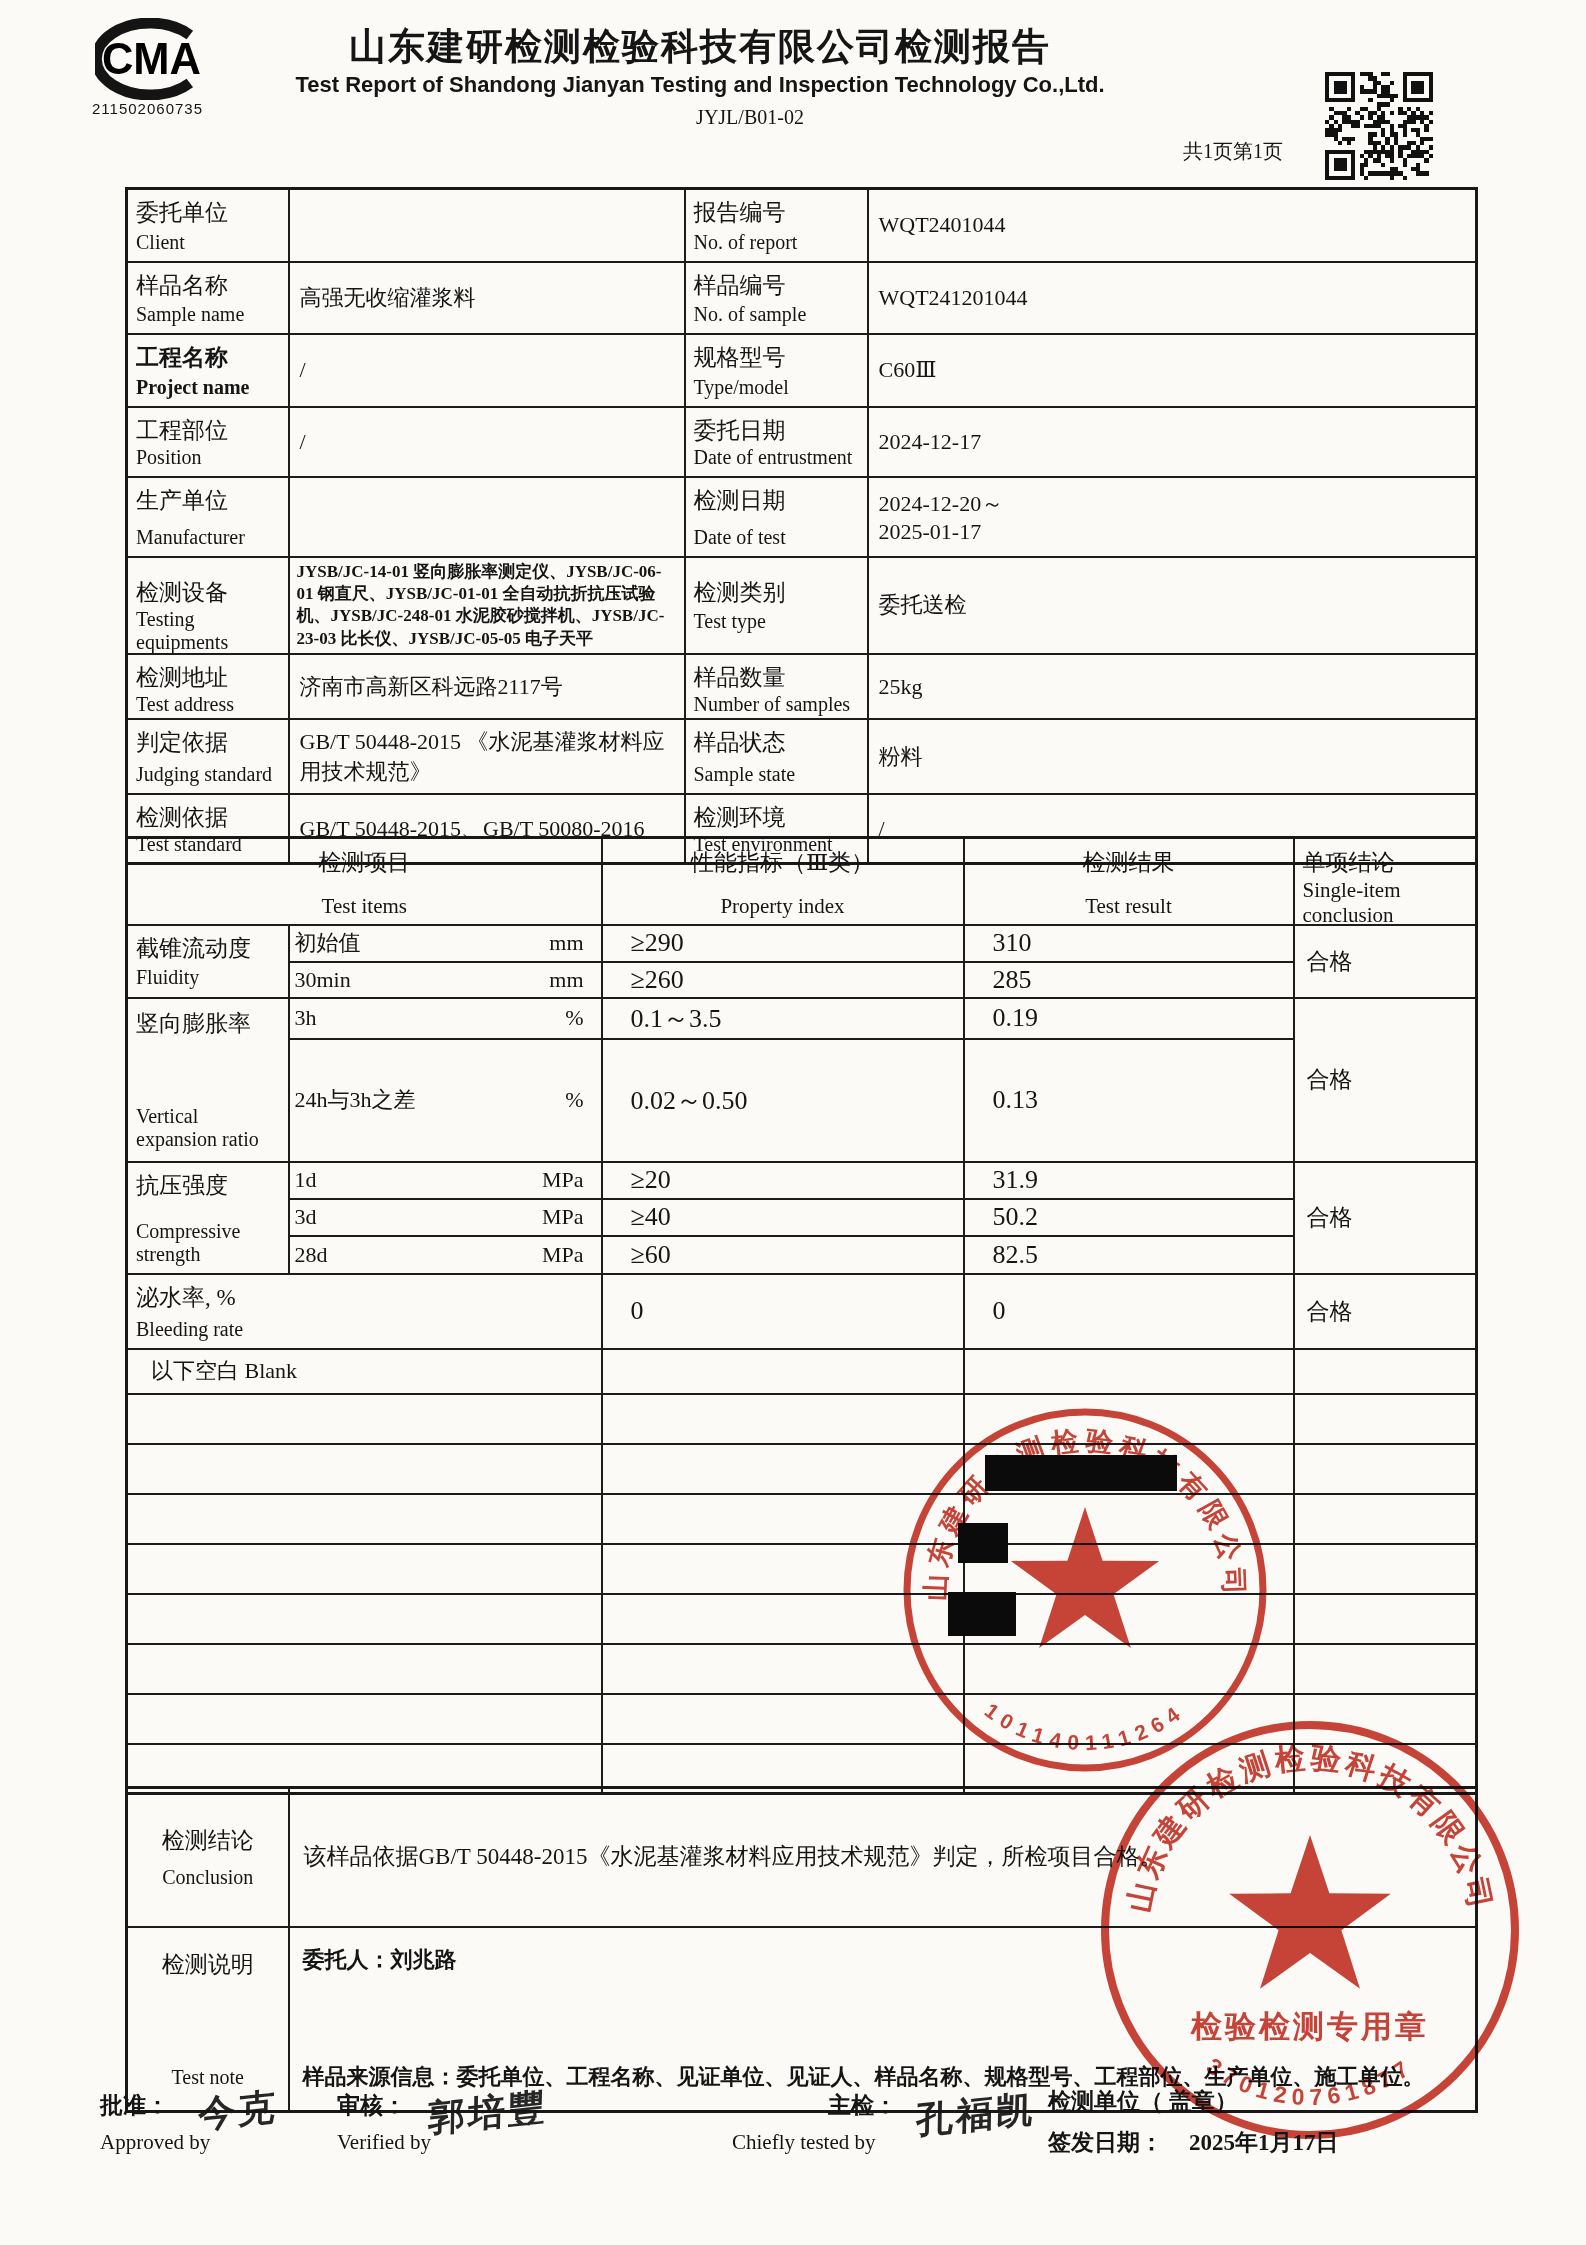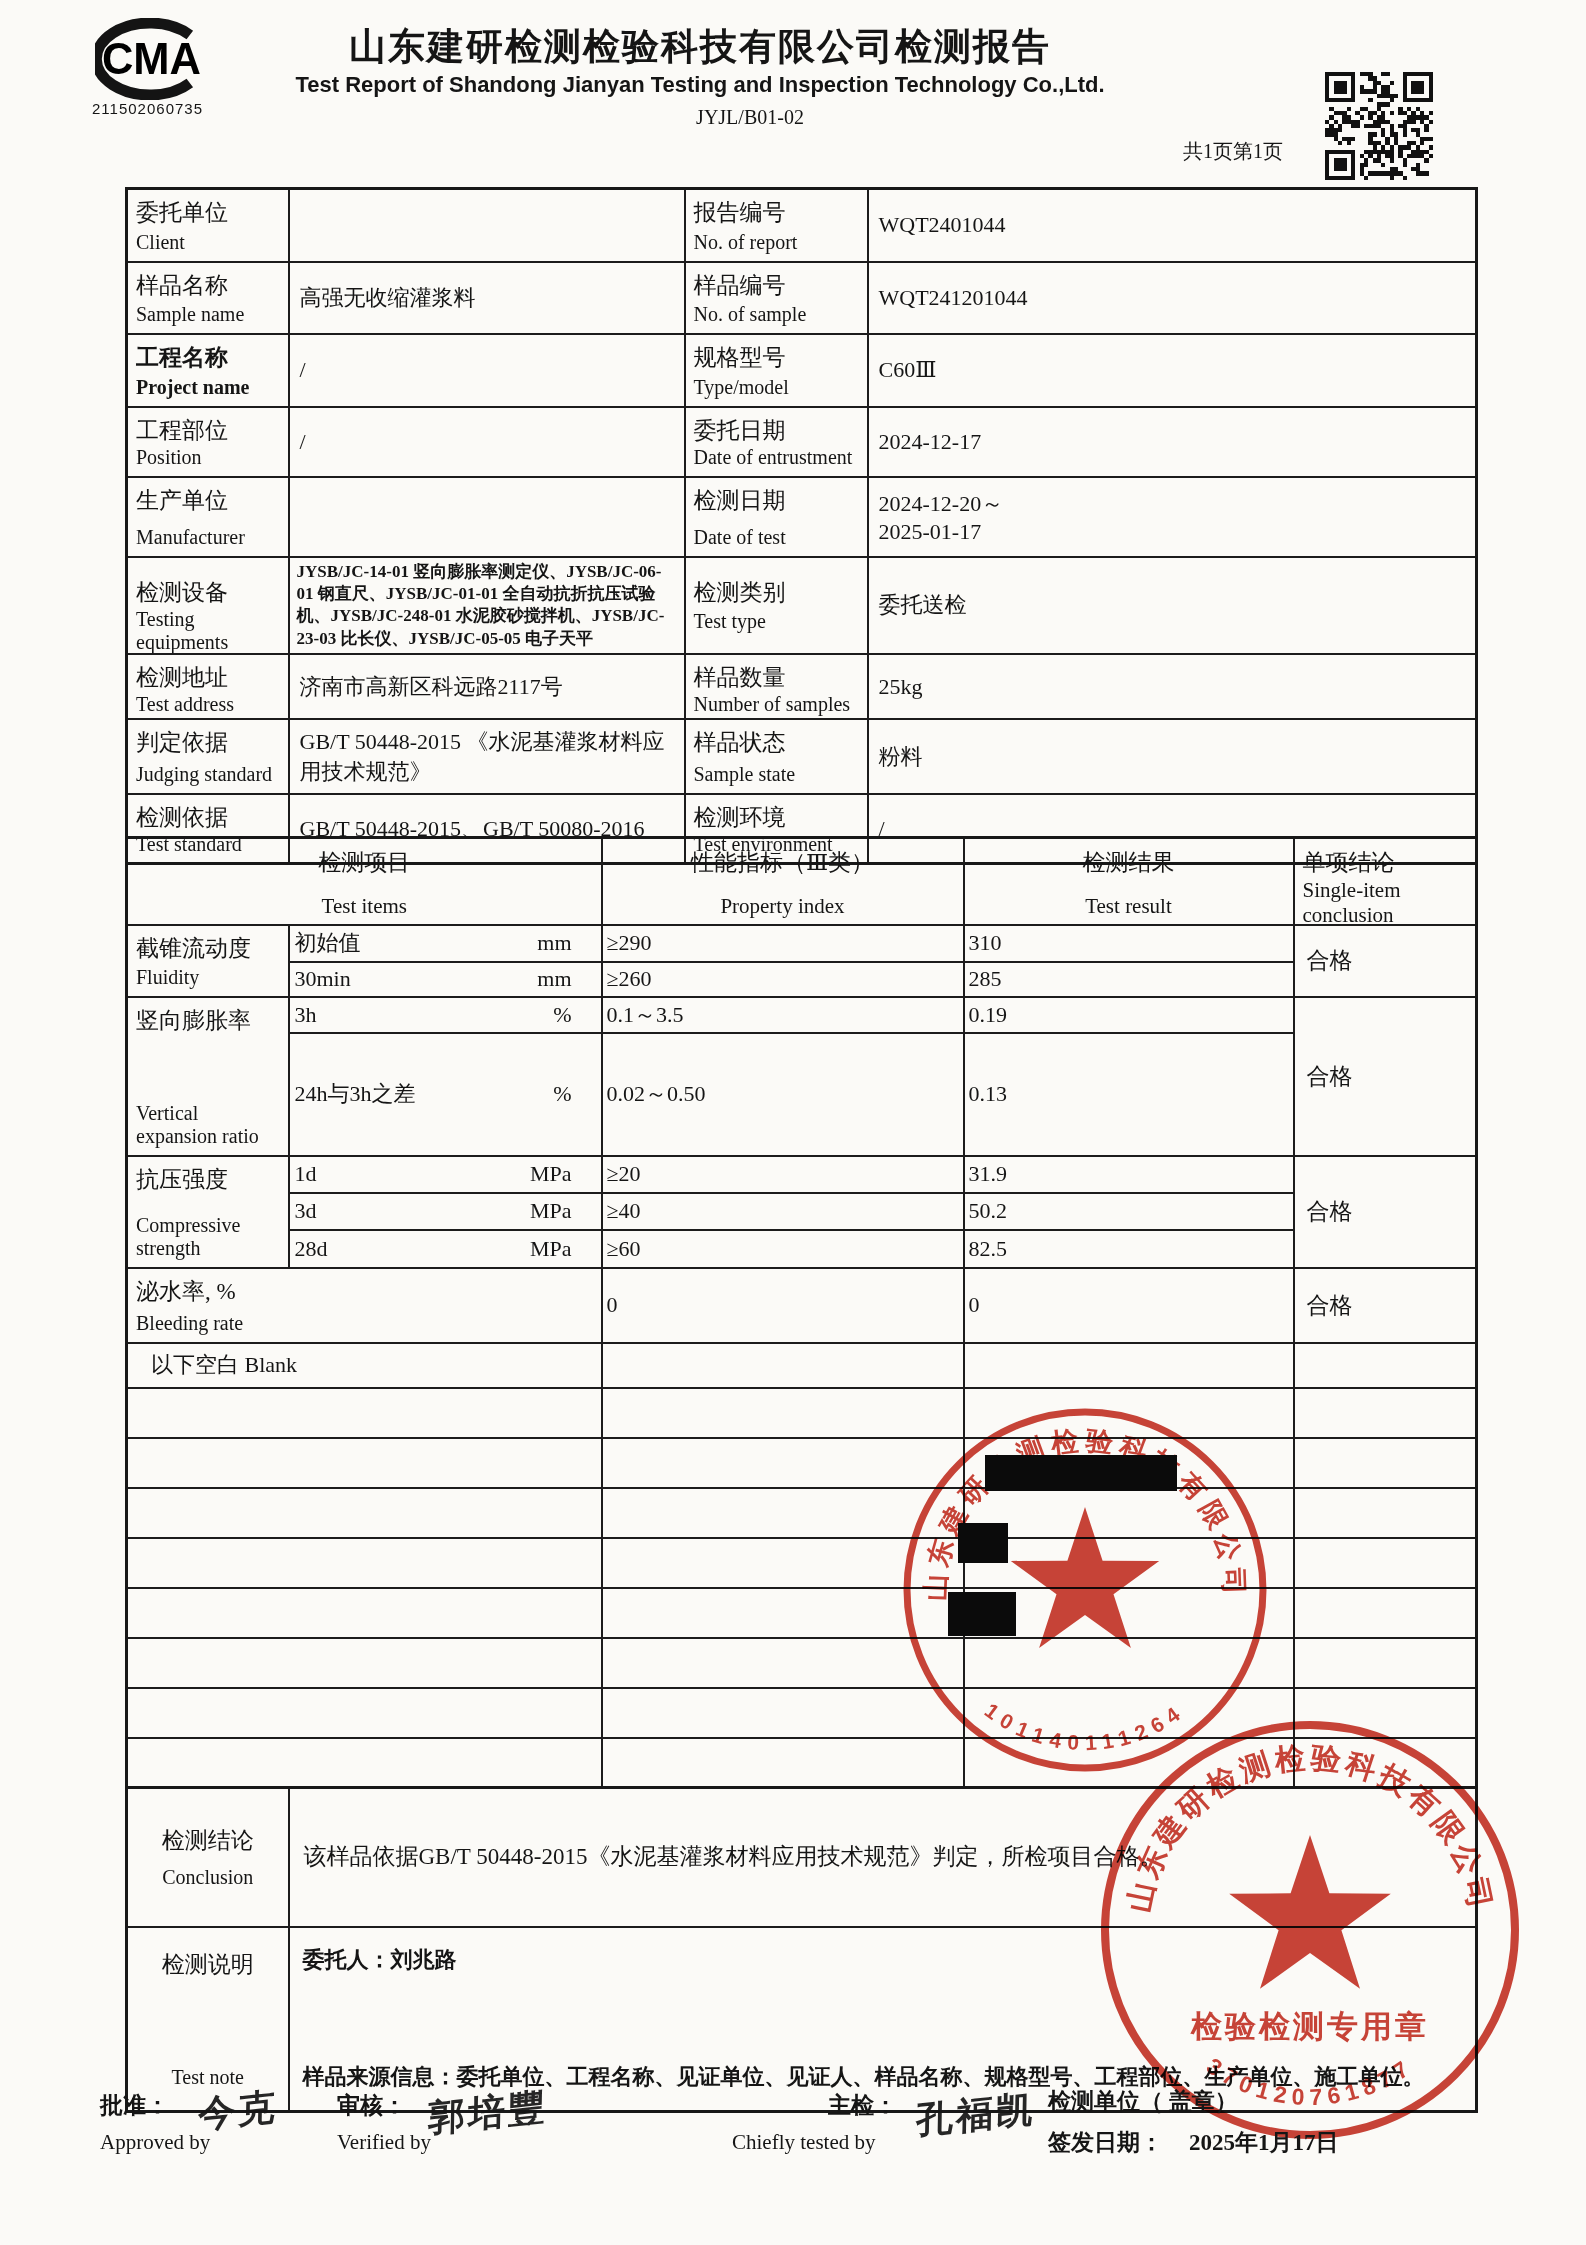--- a/index.html
+++ b/index.html
@@ -29,22 +29,22 @@
   .lab .cn{font-size:23px;}
   .lab .en{font-size:20px;}
   .val{font-size:22px;padding:3px 10px;white-space:pre-line;}
   .val.small{font-size:17px;font-weight:600;line-height:1.32;padding:3px 7px;}
 
   .hcell{padding:4px 8px;}
   .head{display:flex;flex-direction:column;justify-content:space-between;align-items:center;text-align:center;height:72px;padding-top:3px;}
   .head .cn{font-size:23px;}
   .head .en{font-size:21px;}
   .head.hleft{align-items:flex-start;text-align:left;}
-  .irow{display:flex;justify-content:space-between;align-items:center;padding:0 28px 0 4px;font-size:22px;}
-  .dcell{font-size:22px;padding:2px 4px;}
+  .irow{display:flex;justify-content:space-between;align-items:center;padding:0 16px 0 4px;font-size:22px;}
+  .dcell{font-size:26px;padding:2px 28px;}
   .ccell{font-size:23px;padding:2px 12px;}
   .blanknote{font-size:22px;padding:2px 23px;}
 
   .concl-text{font-size:23px;font-weight:400;padding:6px 14px;line-height:1.5;}
   .note-inner{display:flex;flex-direction:column;justify-content:space-between;height:148px;padding:16px 12px;}
   .noteline1{font-size:22px;font-weight:600;}
   .noteline2{font-size:22px;font-weight:600;line-height:1.45;}
   .lab.mid{justify-content:center;align-items:center;gap:10px;}
   .lab.spread{align-items:center;}
 

